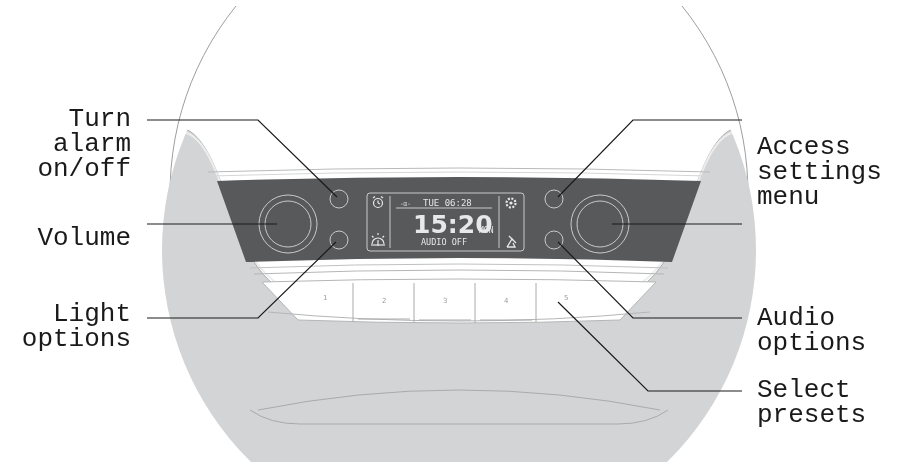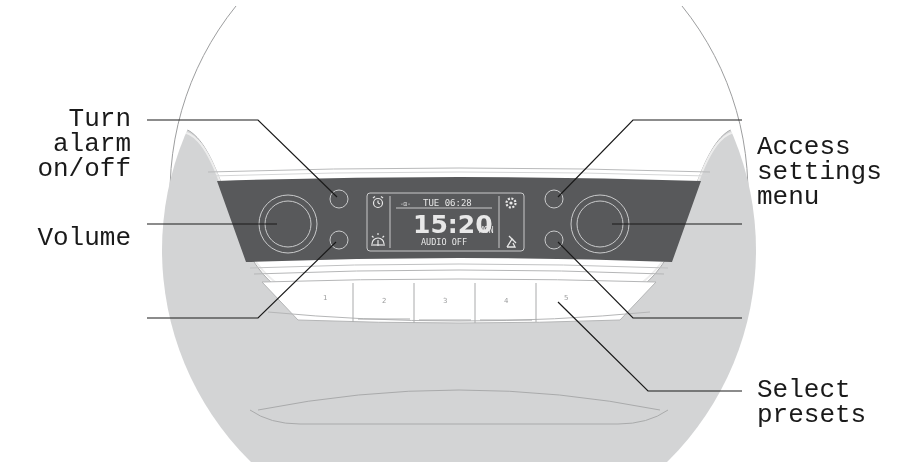--- a/index.html
+++ b/index.html
@@ -137,18 +137,21 @@
       <polyline points="742,224 612,224"></polyline>
       <polyline points="742,318 633,318 558,242"></polyline>
       <polyline points="742,391 648,391 558,302"></polyline>
     </g>
   </svg>
 
   
   <div class="label left" style="right:787px; top:107px;">Turn alarm
 on/off</div>
   <div class="label left" style="right:787px; top:226px;text-align:right;">Volume</div>
+  <div class="label left" style="right:787px; top:302px;">Light
+options</div>
 
   <div class="label right" style="left:757px; top:107px;margin-top:28px;">Access
 settings
 menu</div>
+  <div class="label right" style="left:757px; top:306px;">Audio options</div>
   <div class="label right" style="left:757px; top:378px;">Select presets</div>
 </div>
 
 </body></html>

